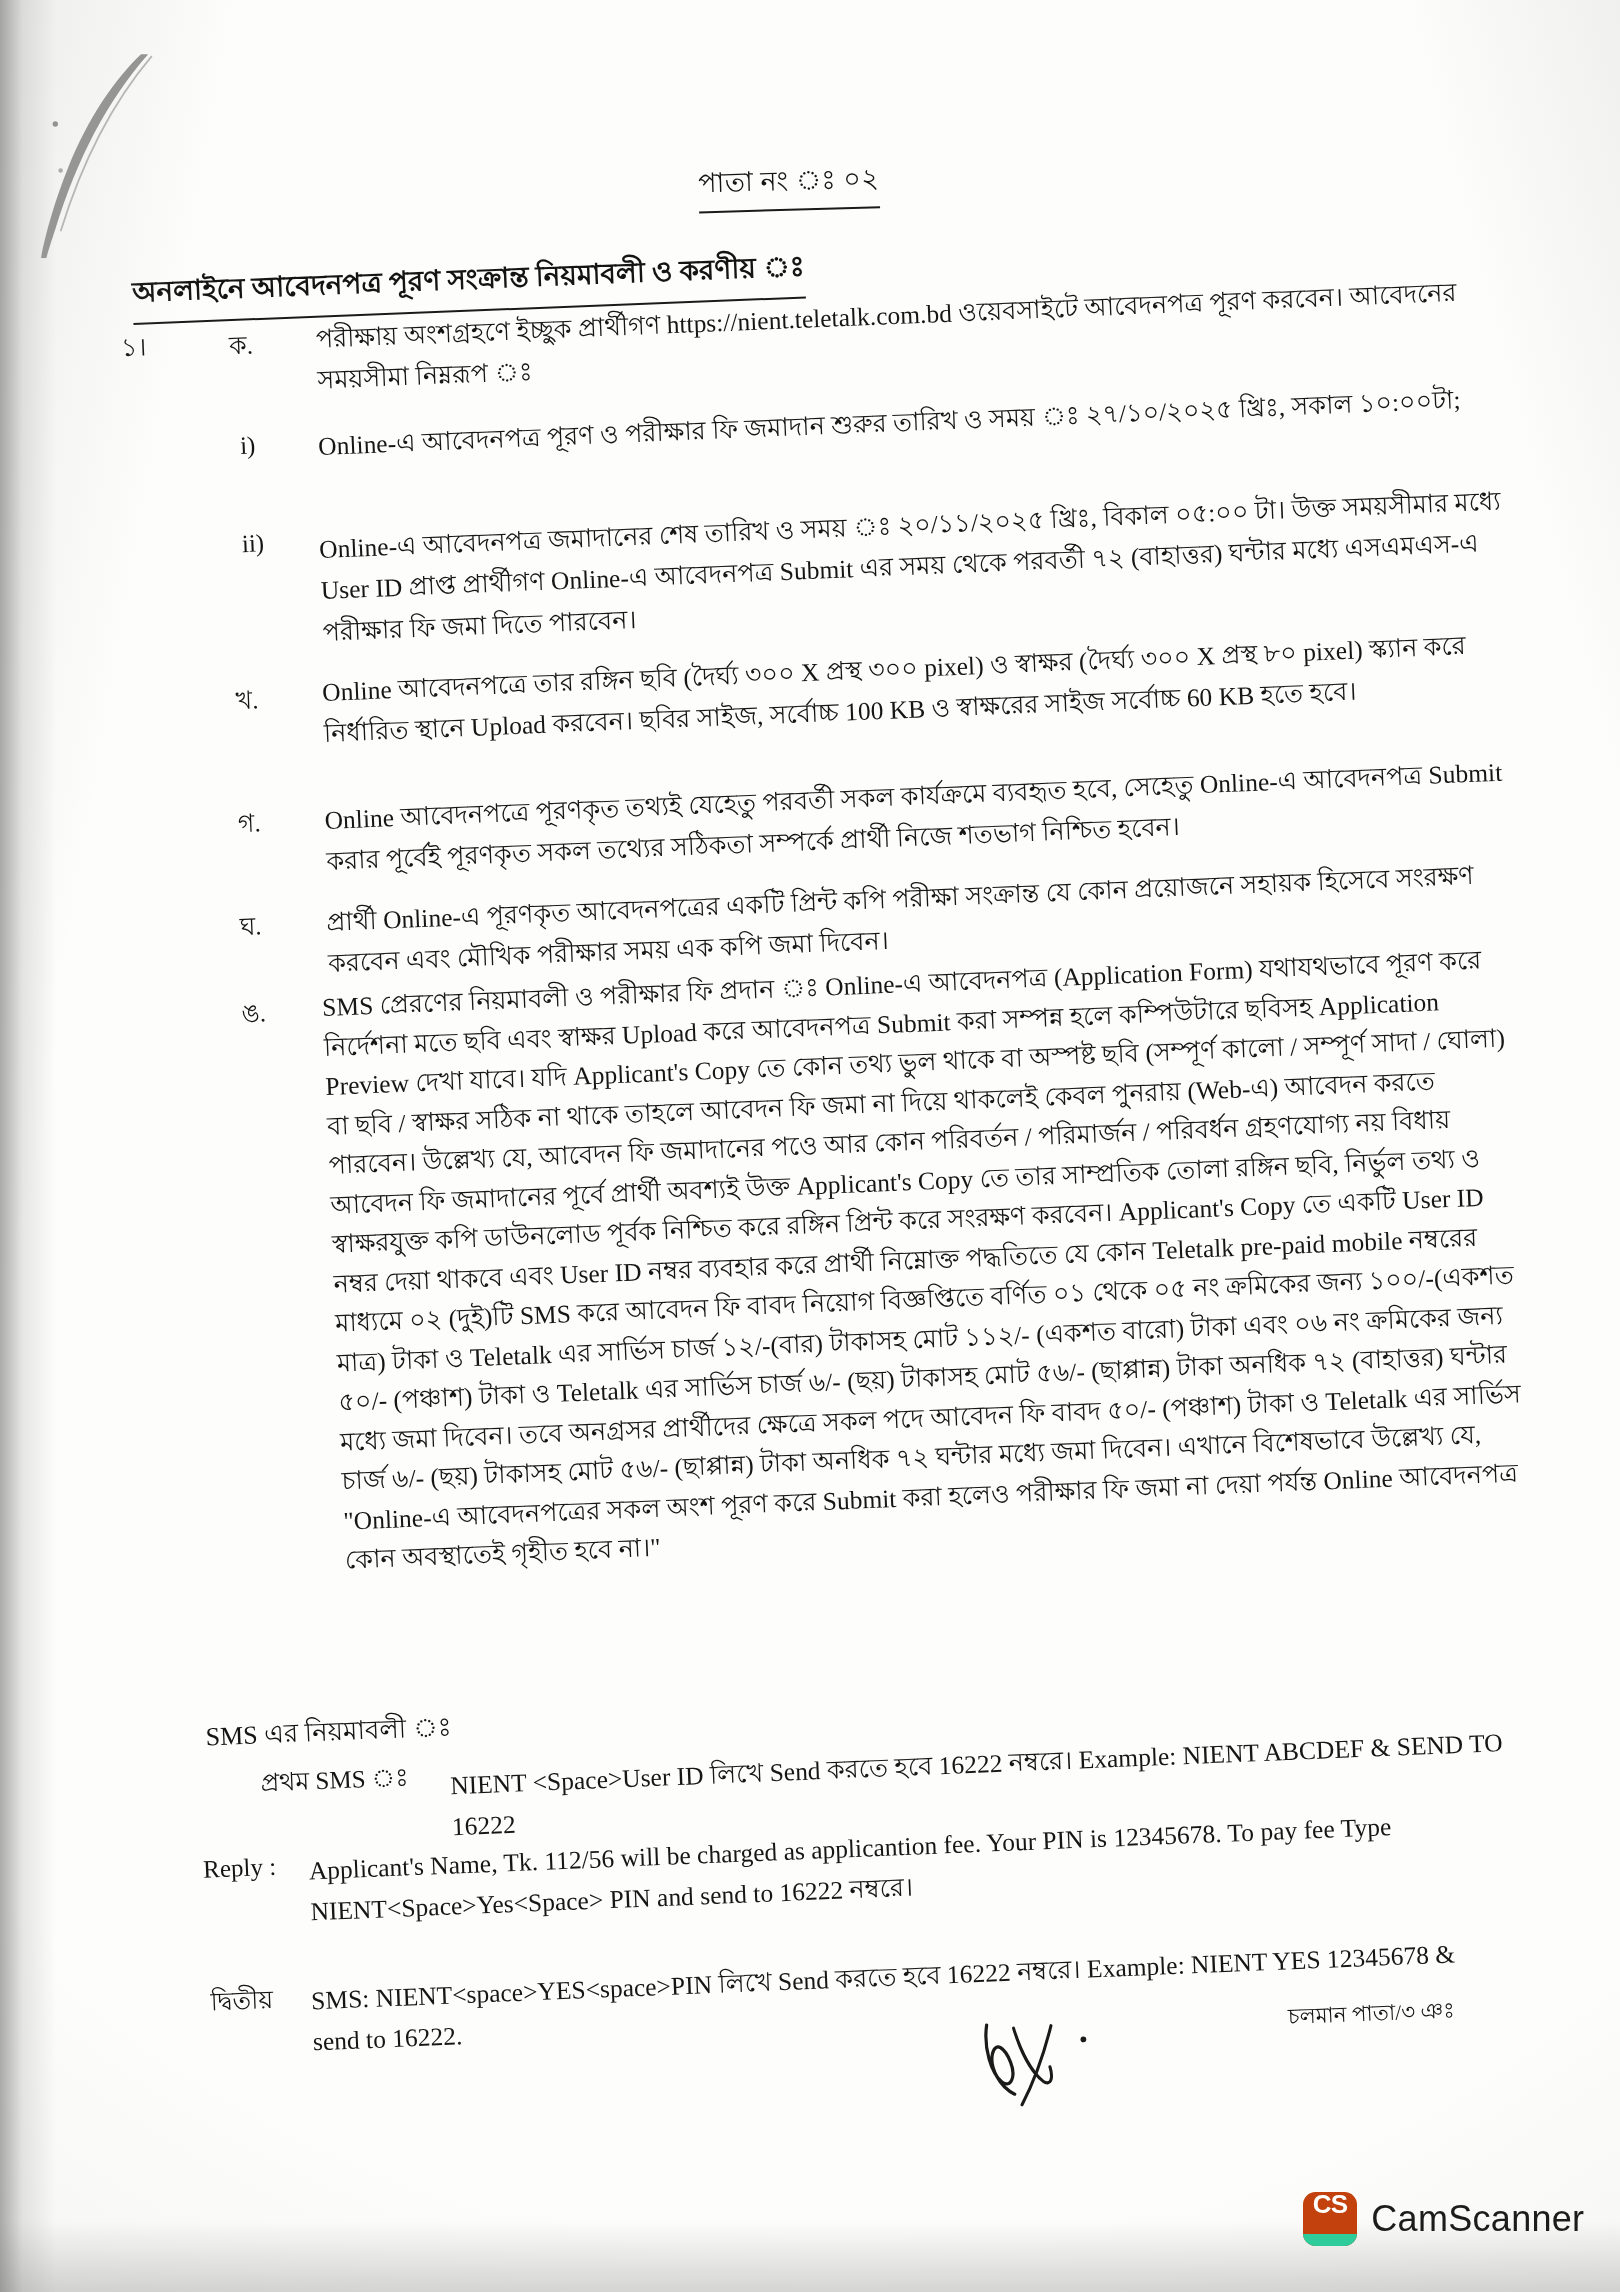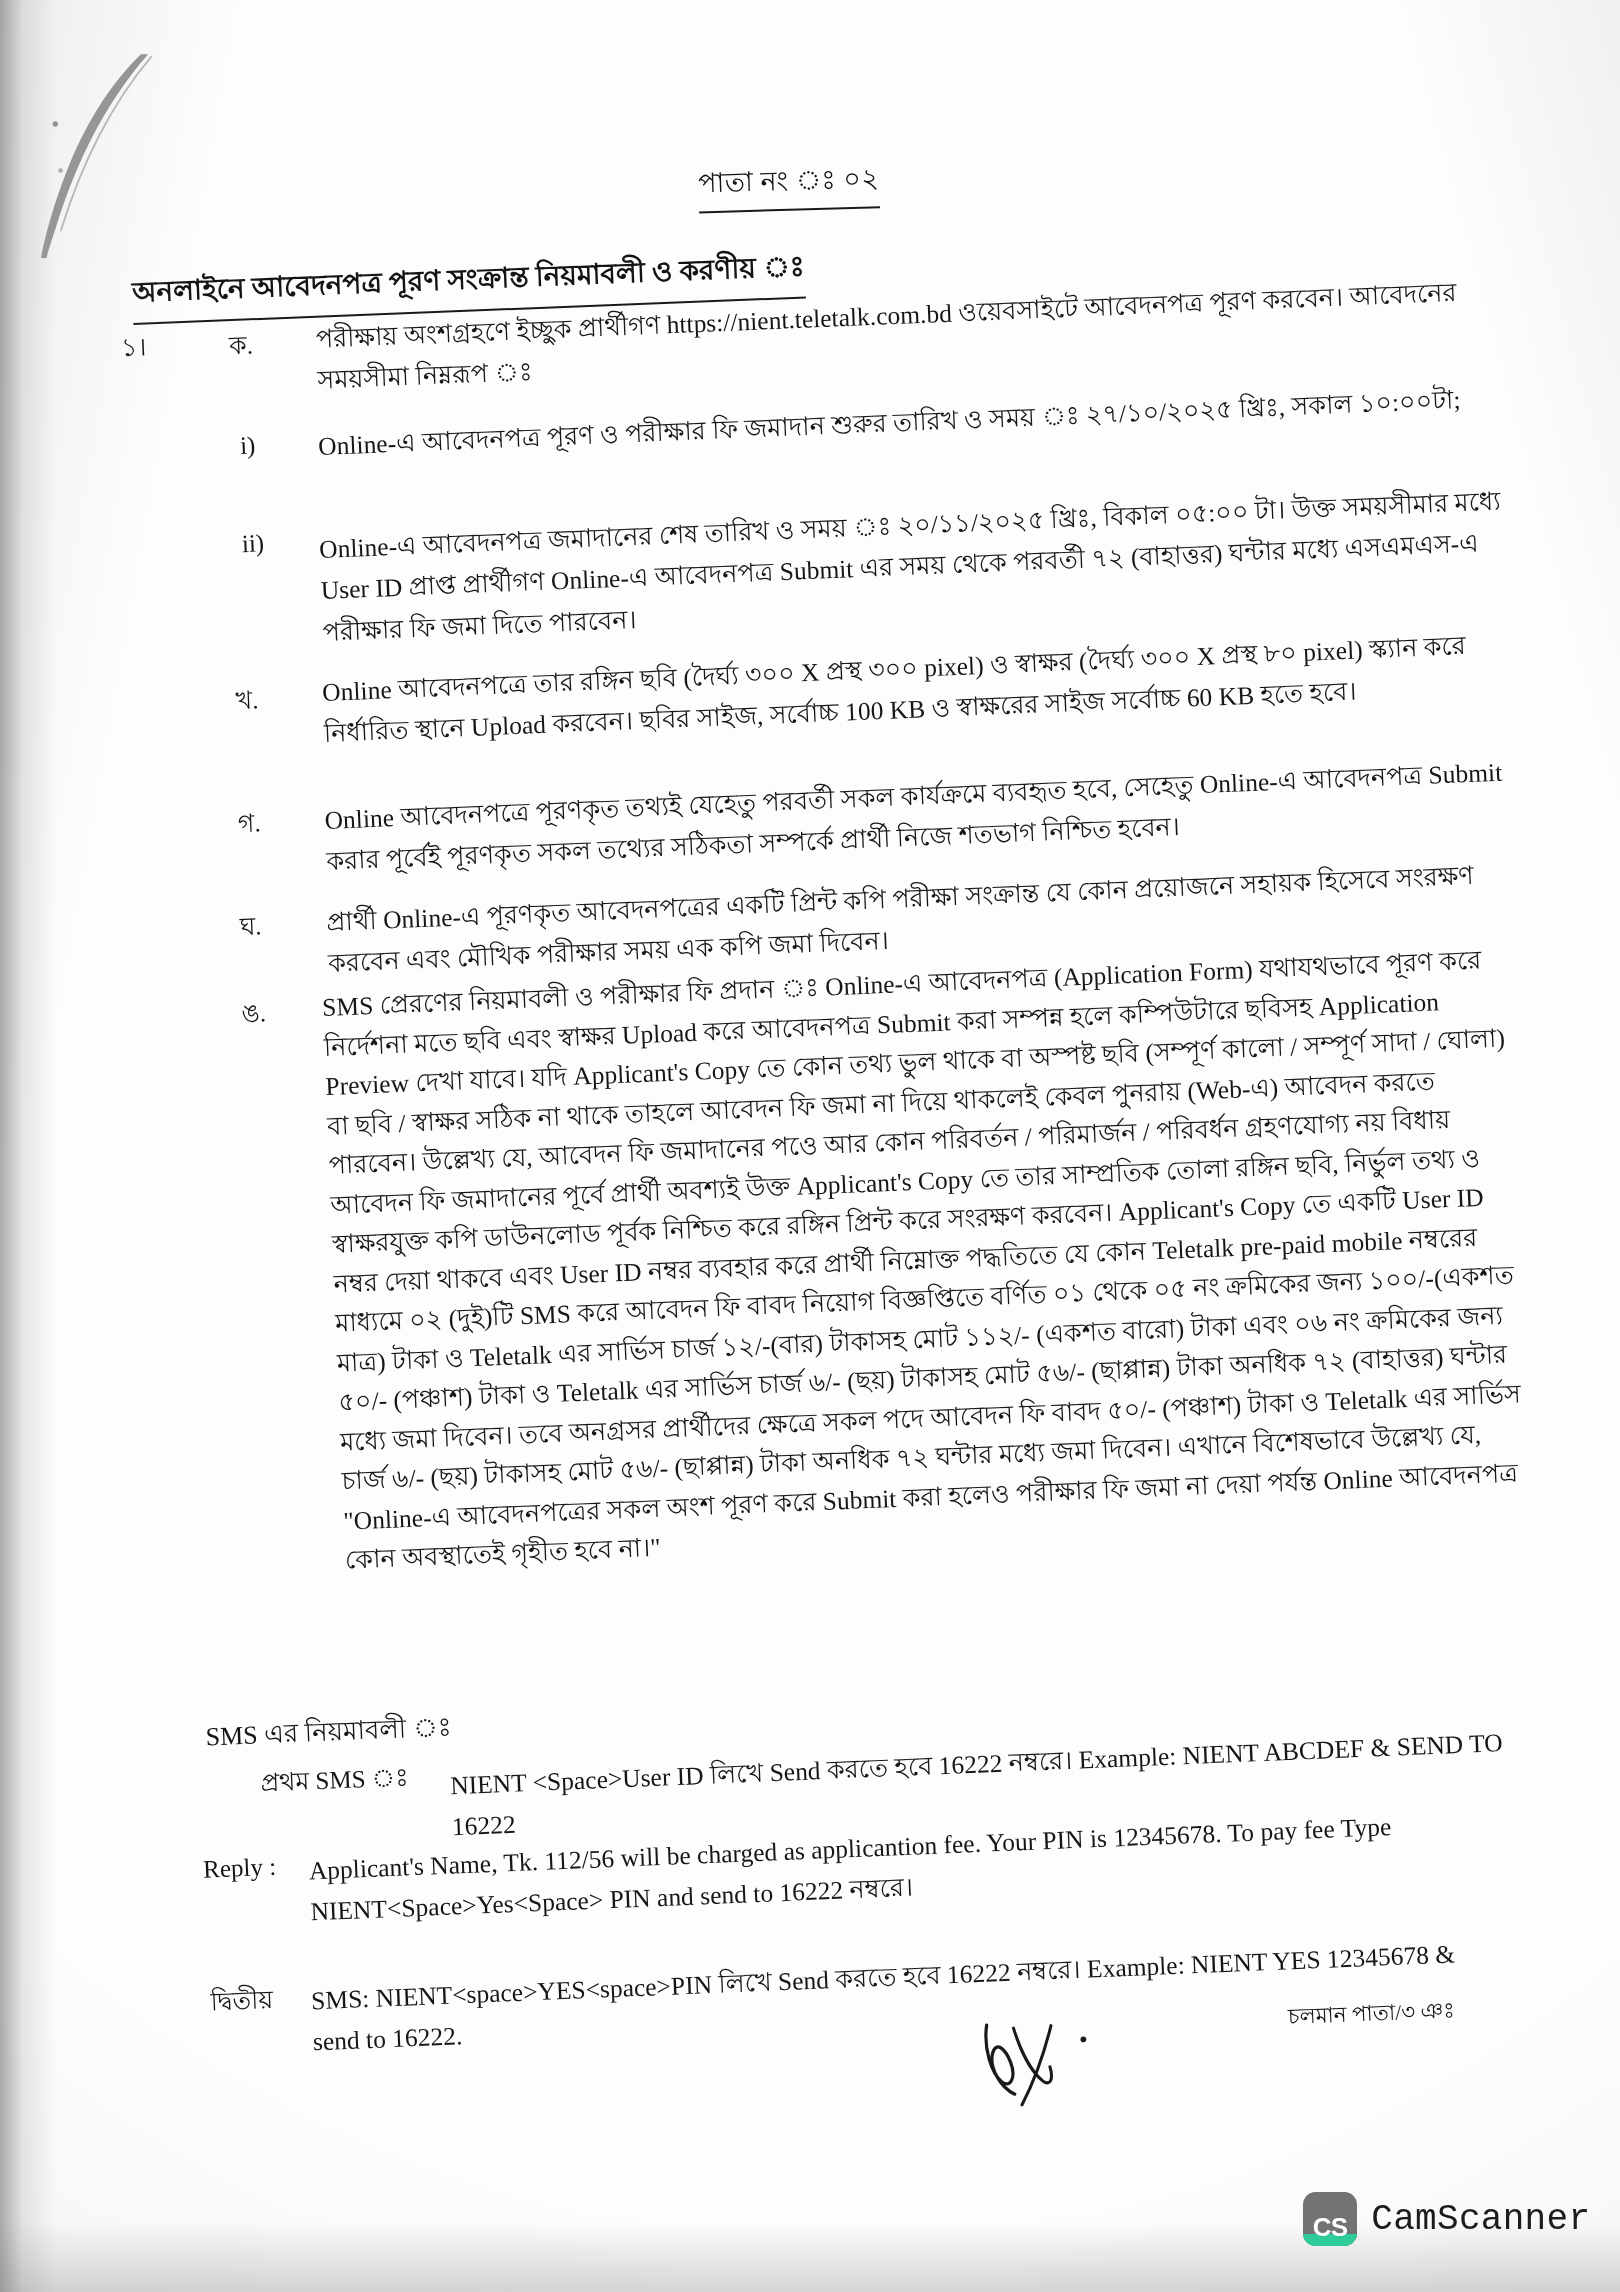--- a/index.html
+++ b/index.html
@@ -136,44 +136,44 @@
     display: flex;
     align-items: center;
     gap: 14.3px;
     z-index: 45;
   }
   .cs-logo {
     position: relative;
     width: 54px;
     height: 54px;
     border-radius: 12.5px;
-    background: #737373;
+    background: #c2410c;
     overflow: hidden;
     display: flex;
-    align-items: flex-end;
+    align-items: flex-start;
     justify-content: center;
   }
   .cs-logo .cs-text {
     color: #ffffff;
     font-family: "Liberation Sans", sans-serif;
     font-weight: 700;
     font-size: 26px;
     letter-spacing: -0.9px;
     position: relative;
     top: -2.7px;
     z-index: 2;
   }
   .cs-logo .cs-strip {
     position: absolute;
     left: 0; right: 0; bottom: 0;
     height: 11.6px;
     background: #2ecc9b;
   }
   .cs-word {
-    font-family: Liberation Mono, monospace;
+    font-family: Liberation Sans, sans-serif;
     font-size: 36px;
     color: #1c1c1c;
     letter-spacing: 0.3px;
   }
   .w2 { transform: rotate(-1.3deg); }
 </style>
 </head>
 <body>
 
 <div class="page">

